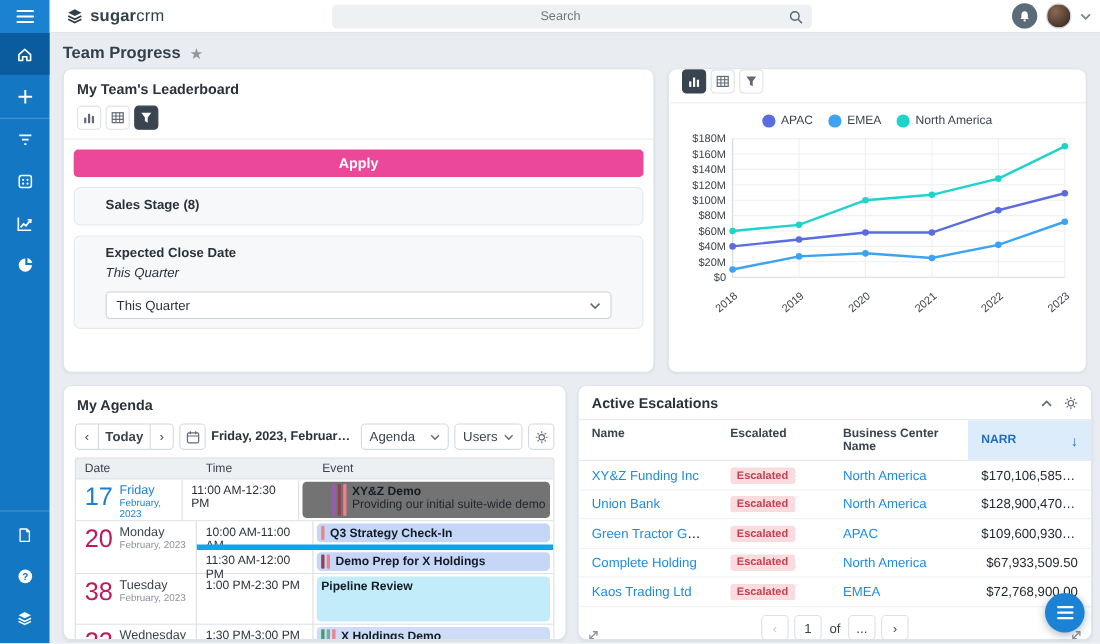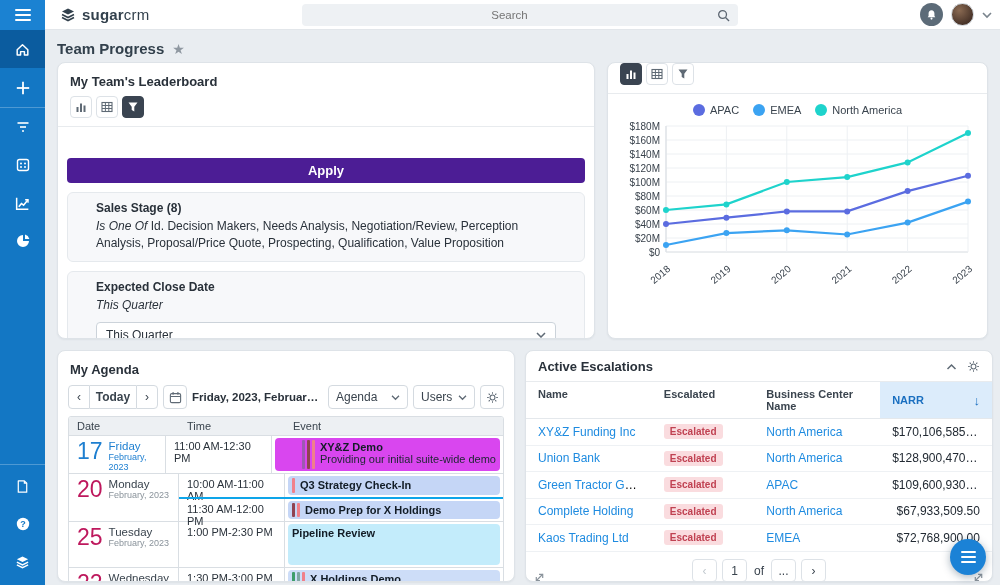--- a/index.html
+++ b/index.html
@@ -75,21 +75,21 @@
   .day-row:nth-child(1){ height:38px; } .day-row:nth-child(2){ height:48px; }
   .day-row:nth-child(3){ height:46px; } .day-row:nth-child(4){ height:42px; }
   .dcell { width:110px; border-right:1px solid #d9dee3; display:flex; align-items:flex-start; padding:3px 8px; gap:6px; }
   .dnum { font-size:23px; color:#be185d; line-height:1.05; }
   .dmeta { display:flex; flex-direction:column; padding-top:1px; }
   .dweek { font-size:11.5px; color:#3a444e; }
   .dmonth { font-size:9px; color:#8a939b; }
   .dcell.hl .dnum, .dcell.hl .dweek, .dcell.hl .dmonth { color:#1e7fd0; }
   .sublist { flex:1; display:flex; flex-direction:column; }
   .subrow { flex:1; display:flex; min-height:0; }
-  .subrow + .subrow { border-top:2px solid #0ea5e9; }
+  .subrow + .subrow { border-top:5px solid #0ea5e9; }
   .tcell { width:106px; font-size:11px; color:#29313a; padding:4px 8px; border-right:1px solid #d9dee3; }
   .ecell { flex:1; padding:2px 3px; display:flex; }
   .pill { flex:1; border-radius:4px; display:flex; padding:2px 4px; cursor:pointer; overflow:hidden; }
   .stripes { display:flex; gap:2px; margin-right:5px; }
   .stripe { width:3px; border-radius:1px; }
   .ev-text { min-width:0; padding-top:1px; }
   .ev-title { font-size:11px; font-weight:bold; color:#121c26; white-space:nowrap; overflow:hidden; text-overflow:ellipsis; }
   .ev-sub { font-size:11px; color:#1c2630; white-space:nowrap; overflow:hidden; text-overflow:ellipsis; }
 
   
@@ -250,25 +250,24 @@
             <line x1="7.8" y1="1.5" x2="7.8" y2="10.5" stroke="#5f6a75"></line>
           </svg>
       </div>
       <div class="tbtn active">
         <svg width="12" height="12" viewBox="0 0 12 12">
             <path d="M1.5 1.5 H10.5 L7.3 5.8 V10.5 L4.7 9 V5.8 Z" fill="#fff"></path>
           </svg>
       </div>
     </div>
     <div class="lb-body">
-      <button class="apply-btn" id="apply-btn" style="background: #4c1d95; margin-top: 22px;">Apply</button>
+      <button class="apply-btn" id="apply-btn" style="background: #ec4899;">Apply</button>
       <div id="filters">
           <div class="fbox">
             <div class="flabel">Sales Stage (8)</div>
-            <div class="fline"><i>Is One Of</i> <span>Id. Decision Makers, Needs Analysis, Negotiation/Review, Perception Analysis, Proposal/Price Quote, Prospecting, Qualification, Value Proposition</span></div>
           </div>
           <div class="fbox">
             <div class="flabel">Expected Close Date</div>
             <div class="fline"><i>This Quarter</i></div>
             <div class="fselect">
               <span>This Quarter</span>
               <svg width="10" height="8" viewBox="0 0 10 8">
                 <polyline points="1,2 5,6 9,2" fill="none" stroke="#5f6a75" stroke-width="1.5"></polyline>
               </svg>
             </div>
@@ -430,21 +429,21 @@
               <span class="dnum">17</span>
               <span class="dmeta">
                 <span class="dweek">Friday</span>
                 <span class="dmonth">February, 2023</span>
               </span>
             </div>
             <div class="sublist">
               <div class="subrow">
                 <div class="tcell">11:00 AM-12:30 PM</div>
                 <div class="ecell">
-                  <div class="pill" style="background: #d946ef; padding-left: 27px;">
+                  <div class="pill" style="background: #737373; padding-left: 27px;">
                     <span class="stripes">
                       <span class="stripe" style="background: rgb(156, 90, 178);"></span>
                       <span class="stripe" style="background: rgb(143, 67, 82);"></span>
                       <span class="stripe" style="background: rgb(240, 128, 138);"></span>
                     </span>
                     <span class="ev-text">
                       <div class="ev-title">XY&amp;Z Demo</div>
                       <div class="ev-sub">Providing our initial suite-wide demo</div>
                     </span>
                   </div>
@@ -485,21 +484,21 @@
                     <span class="ev-text">
                       <div class="ev-title">Demo Prep for X Holdings</div>
                     </span>
                   </div>
                 </div>
               </div>
             </div>
           </div>
           <div class="day-row">
             <div class="dcell">
-              <span class="dnum">25</span>
+              <span class="dnum">38</span>
               <span class="dmeta">
                 <span class="dweek">Tuesday</span>
                 <span class="dmonth">February, 2023</span>
               </span>
             </div>
             <div class="sublist">
               <div class="subrow">
                 <div class="tcell">1:00 PM-2:30 PM</div>
                 <div class="ecell">
                   <div class="pill" style="background: rgb(195, 236, 251); flex-direction: column;">

